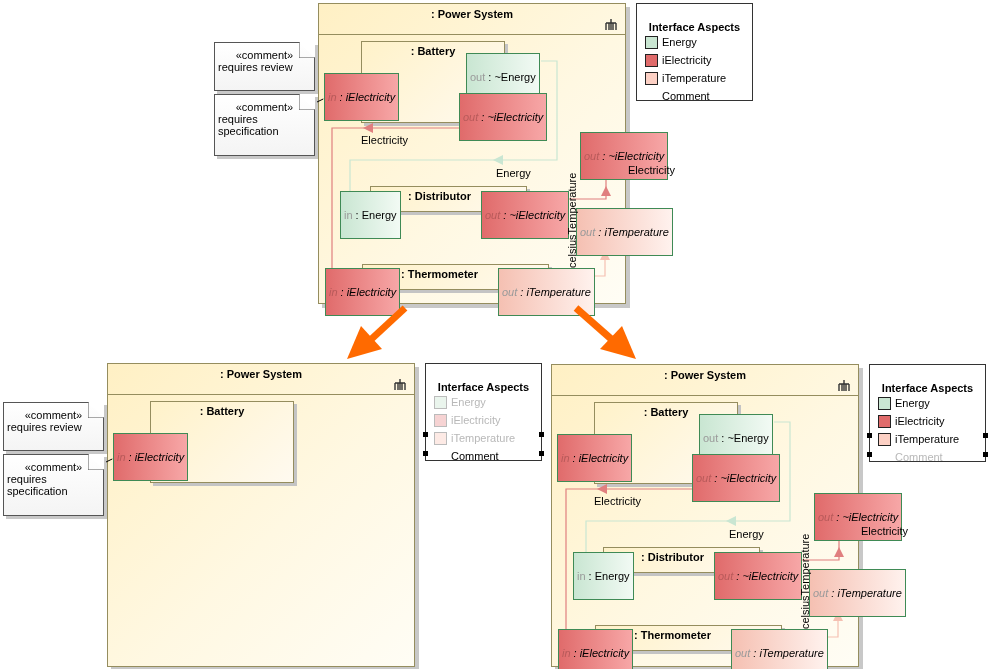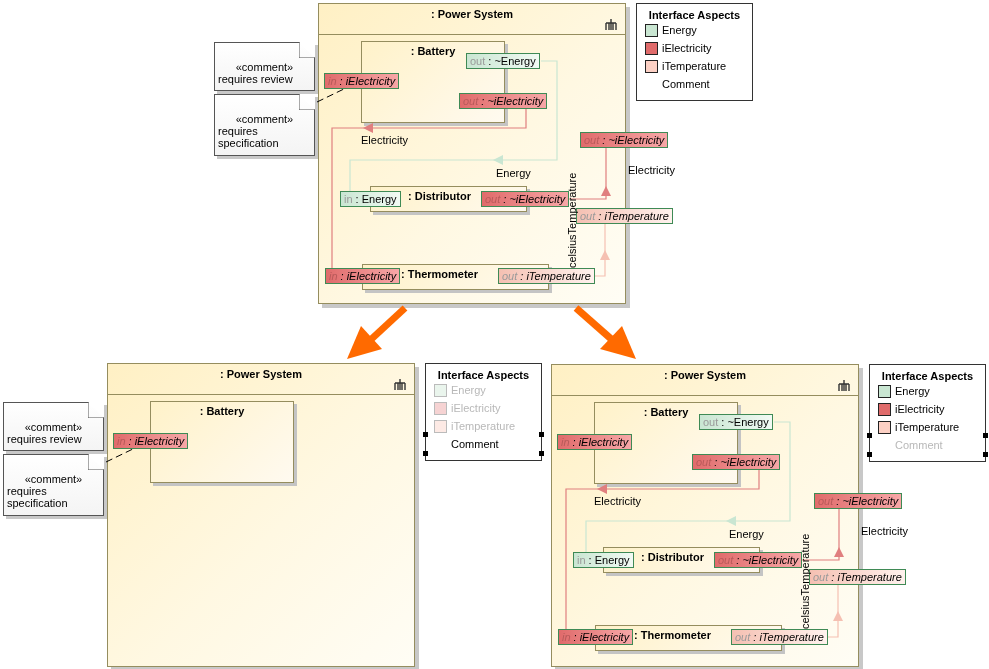--- a/index.html
+++ b/index.html
@@ -11,37 +11,37 @@
   .frame-title { position:absolute; left:0; right:0; top:4px; text-align:center;
                  font-weight:bold; font-size:11px; }
   .frame-divider { position:absolute; left:0; right:0; top:30px; border-top:1px solid #958d5e; }
   .frame-icon { position:absolute; right:8px; top:15px; width:12px; height:11px; }
   .part { position:absolute; border:1px solid #958d5e;
           background:linear-gradient(135deg,#fff2c9 0%,#fffaf0 100%);
           box-shadow:3px 3px 0 #c4c4c4; }
   .part-title { position:absolute; left:0; right:0; top:3px; text-align:center;
                 font-weight:bold; font-size:11px; }
   .port { position:absolute; height:14px; line-height:14px; border:1px solid #3f8a55;
-          padding:0 3px; font-size:11px; white-space:nowrap; }
+          padding:16px 3px; font-size:11px; white-space:nowrap; }
   .port .dir { color:#9a9a9a; margin-right:3px; }
   .p-energy { background:linear-gradient(90deg,#c9e6d2,#f2faf4); }
   .p-elec { background:linear-gradient(90deg,#e06b6b,#f7a7a7);font-style:italic; }
   .p-elec .dir { color:#b85a5a; }
   .p-temp { background:linear-gradient(90deg,#f5c0b2,#fff2ee);font-style:italic; }
   .legend { position:absolute; border:1px solid #333; background:#fff; }
-  .legend-title { font-weight:bold; font-size:11px; text-align:center; margin-top:5px; }
+  .legend-title { font-weight:bold; font-size:11px; text-align:center; margin-top:17px; }
   .legend-row { height:18px; line-height:18px; position:relative; padding-left:25px; font-size:11px; }
   .legend-sw { position:absolute; left:8px; top:3px; width:11px; height:11px; border:1px solid #222; }
   .legend .faded { color:#b8b8b8; }
   .legend .faded .legend-sw { border-color:#bbb; }
   .handle { position:absolute; width:5px; height:5px; background:#000; }
   .note { position:absolute; background:linear-gradient(180deg,#ffffff,#f4f4f4);
           border:1px solid #555; box-shadow:3px 3px 0 #c8c8c8; font-size:11px; }
   .note .fold { position:absolute; right:-1px; top:-1px; width:16px; height:16px; }
-  .note .stereo { text-align:center; margin-top:18px; }
+  .note .stereo { text-align:center; margin-top:6px; }
   .note .body { padding-left:3px; line-height:12px; }
   .flow-label { position:absolute; font-size:11px; white-space:nowrap;padding-left:15px; }
   .vlabel { position:absolute; font-size:11px; white-space:nowrap;
             transform-origin:0 0; transform:rotate(-90deg); }
   svg.overlay { position:absolute; left:0; top:0; pointer-events:none; }
 </style>
 </head>
 <body>
 
 <div>

